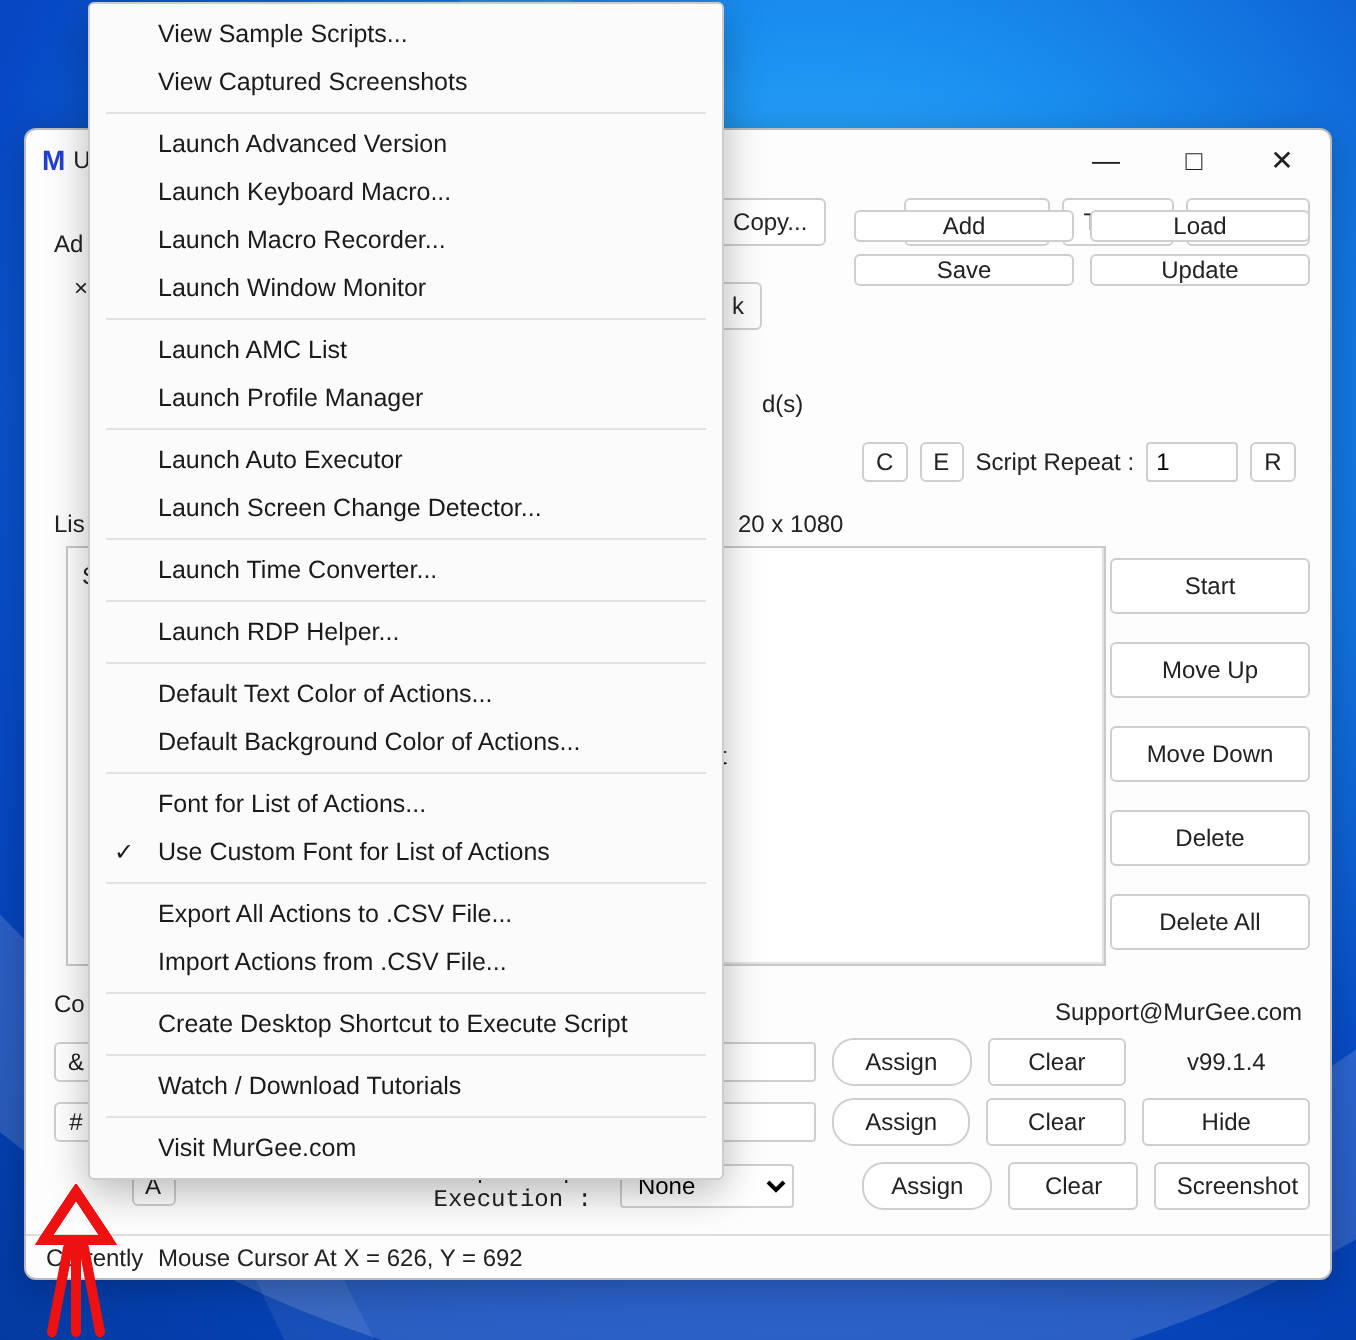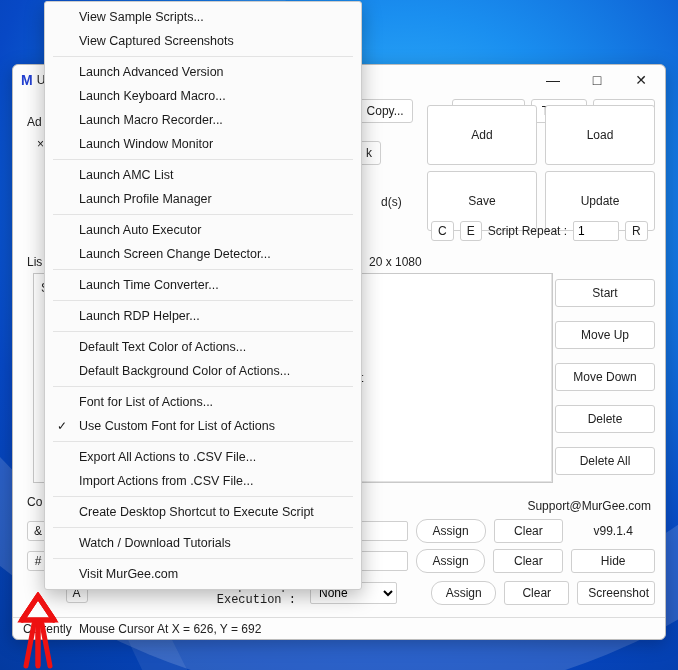--- a/index.html
+++ b/index.html
@@ -20,21 +20,21 @@
     background: #fdfdfd; border: 1px solid #bcbcbc; border-radius: 6px;
     box-shadow: 0 4px 18px rgba(0,0,0,.25);
   }
   .titlebar { height: 30px; display: flex; align-items: center; padding: 0 2px 0 8px; }
   .titlebar .logo { color: #2240d0; font-weight: bold; font-size: 14px; margin-right: 4px; }
   .titlebar .title { flex: 1; font-size: 12px; color: #222; }
   .winbtn { width: 44px; height: 28px; display: flex; align-items: center; justify-content: center; font-size: 14px; color: #222; }
 
   .toolbar-row { display: flex; gap: 8px; padding: 2px 10px; align-items: center; }
   .btn { background: #fff; border: 1px solid #cfcfcf; border-radius: 3px; padding: 4px 10px; font-size: 12px; color: #222; min-width: 54px; text-align: center; }
-  .btn.wide { min-width: 96px; padding: 22px 10px; }
+  .btn.wide { min-width: 96px; padding: 0 10px; }
   .btn.sm { min-width: 22px; padding: 2px 6px; }
   .lbl { font-size: 12px; color: #222; }
   .inp { border: 1px solid #cfcfcf; border-radius: 2px; padding: 2px 4px; font-size: 12px; background: #fff; }
 
   .right-col { position: absolute; right: 10px; top: 40px; width: 228px; }
   .rc-row { display: flex; gap: 8px; margin-bottom: 6px; }
   .rc-row .btn.wide { flex: 1; }
 
   .mid-row { position: absolute; left: 360px; top: 120px; display: flex; gap: 6px; align-items: center; }
   .mid-row .inp { width: 46px; }

